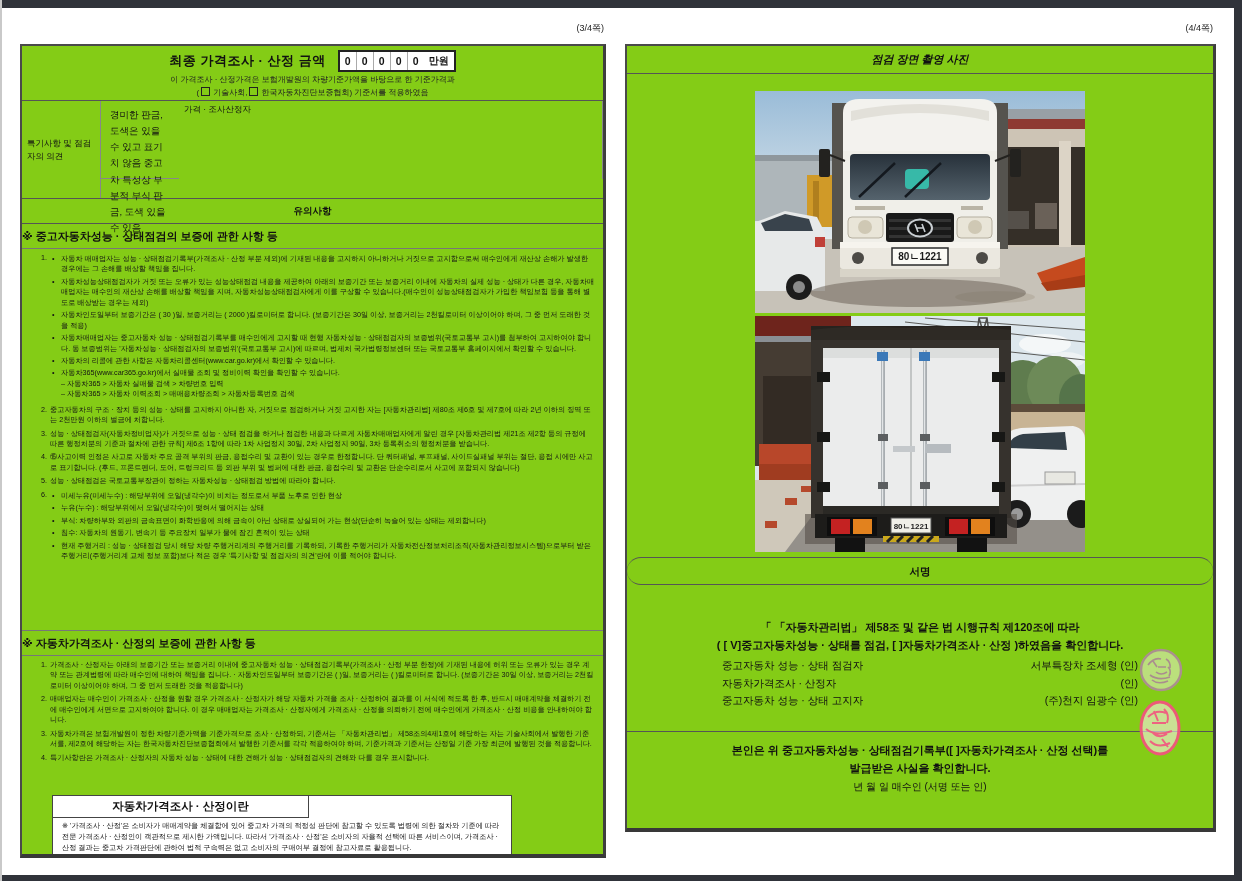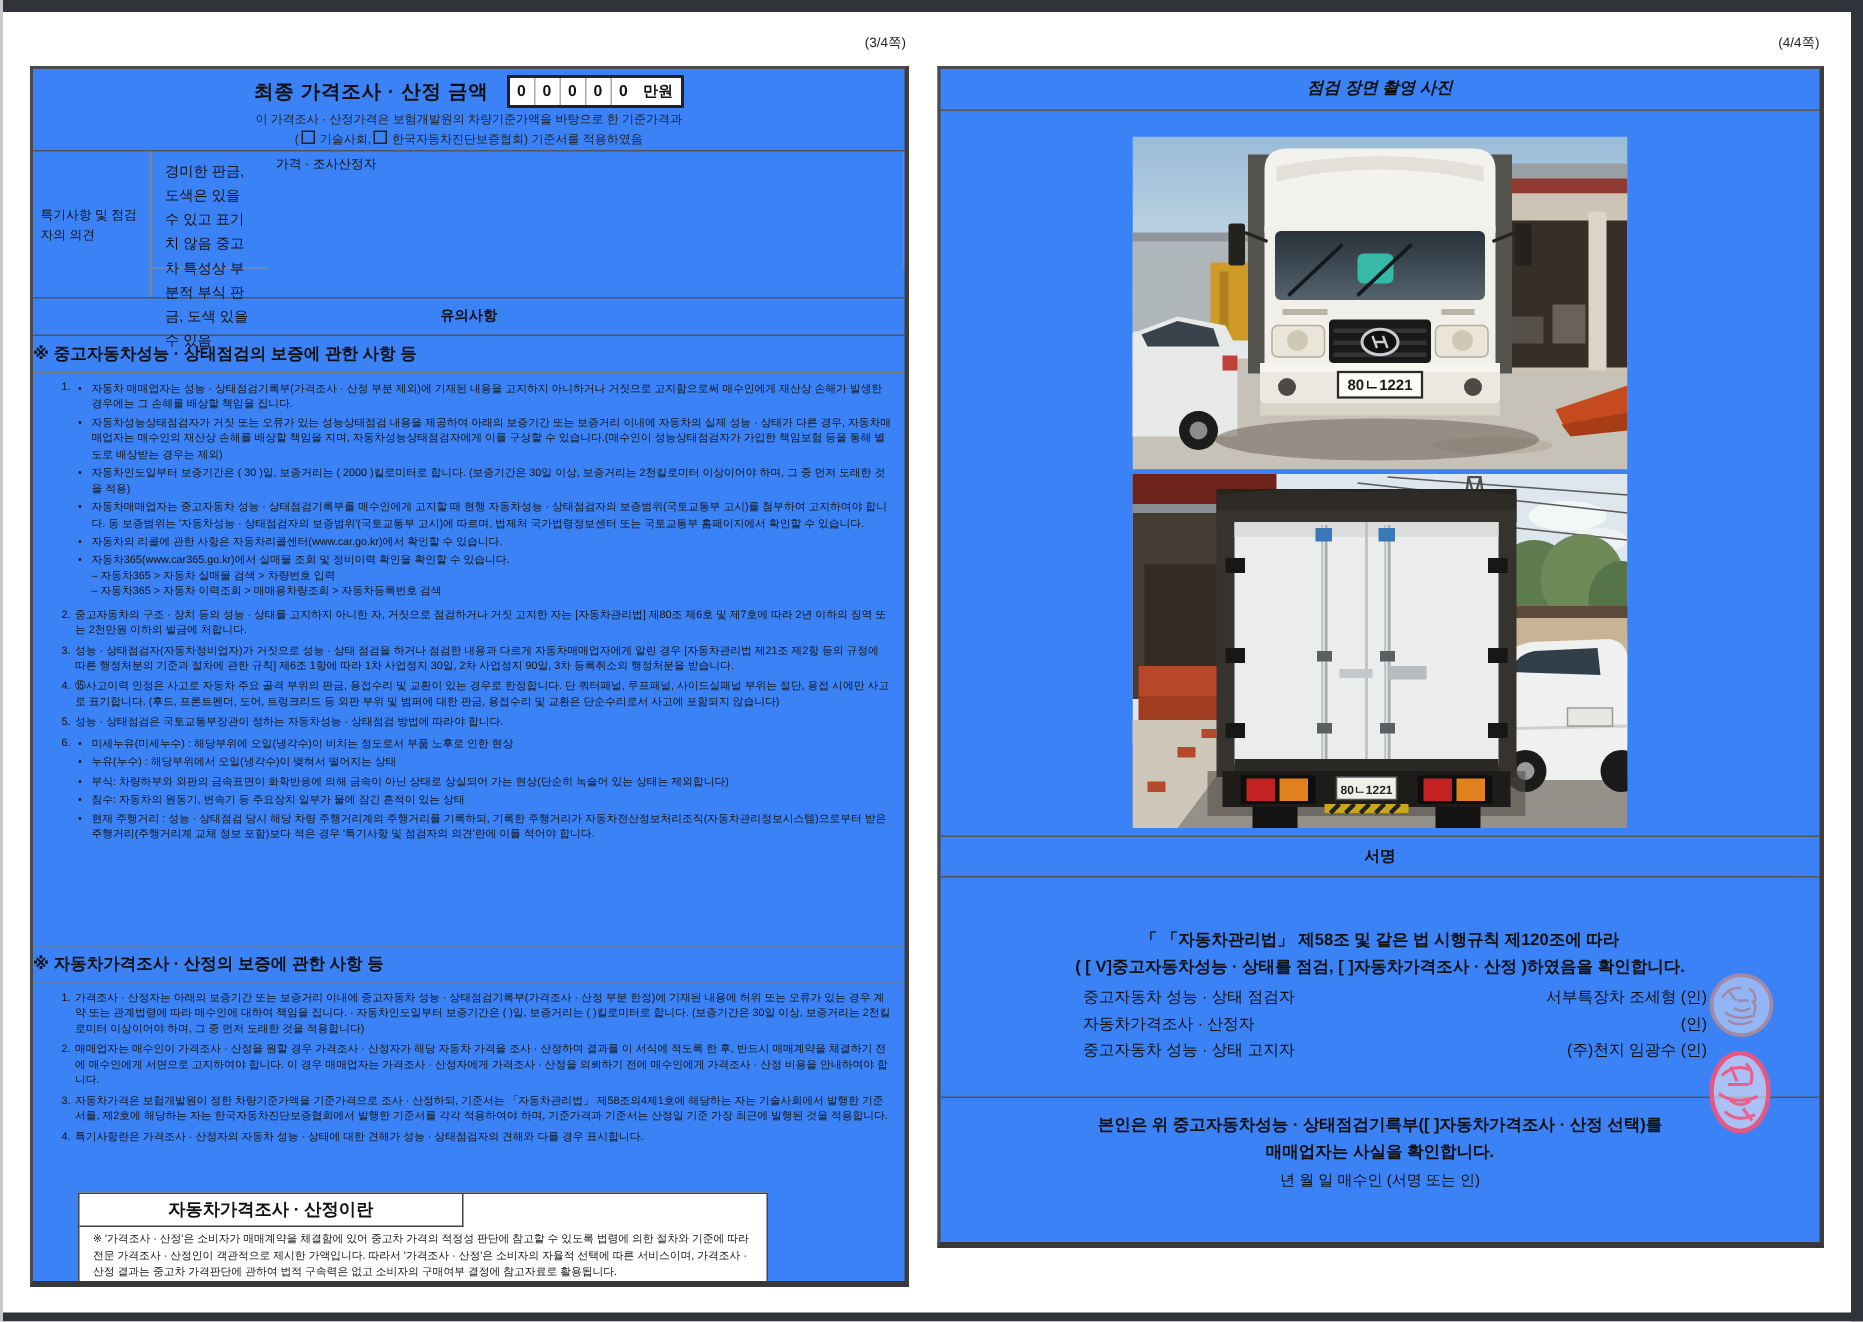--- a/index.html
+++ b/index.html
@@ -11,21 +11,21 @@
   
   .chrome-top{position:absolute;left:0;top:0;width:100%;height:8px;background:#30333a;z-index:9;}
   .chrome-right{position:absolute;right:0;top:0;width:8px;height:100%;background:#30333a;z-index:9;}
   .chrome-bottom{position:absolute;left:0;bottom:0;width:100%;height:6px;background:#30333a;z-index:9;}
   .chrome-left{position:absolute;left:0;top:0;width:2px;height:100%;background:#c9c9c9;z-index:9;}
 
   .plabel{position:absolute;font-size:9px;color:#222;}
   #label-left{top:22px;right:638px;}
   #label-right{top:22px;right:29px;}
 
-  .page{position:absolute;top:44px;background:#3b82f6;box-sizing:border-box;
+  .page{position:absolute;top:44px;background:#84cc16;box-sizing:border-box;
     border:2px solid #4a4a4a;border-right:3px solid #3e3e3e;border-bottom:4px solid #383838;overflow:hidden;}
   .page.left{left:20px;width:586px;height:814px;}
   .page.right{left:625px;width:591px;height:788px;}
 
   
   .fp{height:54px;border-bottom:1px solid #555;text-align:center;overflow:hidden;}
   .fp-row{margin-top:4px;display:flex;justify-content:center;align-items:center;gap:12px;}
   .fp-title{font-size:13px;font-weight:bold;letter-spacing:.5px;}
   .digit-box{display:inline-flex;border:2px solid #222;height:18px;align-items:center;background:#fff;}
   .digit{width:16px;text-align:center;font-size:10.5px;font-weight:bold;border-left:1px solid #aaa;line-height:18px;}
@@ -58,21 +58,21 @@
 
   .infobox{width:458px;margin:5px 0 0 30px;border:1px solid #444;background:#fff;}
   .info-title{width:256px;border-right:1px solid #444;border-bottom:1px solid #444;text-align:center;
     font-weight:bold;font-size:11.5px;padding:3px 0;box-sizing:border-box;}
   .info-body{font-size:7.2px;line-height:1.5;padding:3px 9px 5px;word-break:break-all;color:#111;}
 
   
   .photo-h{height:27px;line-height:27px;text-align:center;font-weight:bold;font-size:11px;border-bottom:1px solid #555;font-style:italic;}
   .photos{display:flex;flex-direction:column;align-items:center;padding-top:17px;gap:3px;}
   .sign-h{margin-top:5px;height:26px;line-height:26px;text-align:center;font-weight:bold;font-size:10.5px;
-    border-top:1px solid #555;border-bottom:1px solid #555;}
+    border-top:1px solid #555;border-bottom:1px solid #555;border-radius:14px;}
   .confirm{margin-top:33px;text-align:center;font-weight:bold;font-size:11px;line-height:1.65;color:#111;}
   .dateline{margin-top:4px;text-align:center;font-size:10.5px;}
   .signers{position:relative;margin:3px 75px 0 95px;font-size:10.5px;}
   .s-row{display:flex;justify-content:space-between;line-height:17.5px;}
   .s-val{text-align:right;}
   .stamp{position:absolute;}
   #stamp1{right:-46px;top:-10px;}
   #stamp2{right:-44px;top:42px;}
   .receipt{margin-top:21px;border-top:1px solid #555;padding-top:9px;text-align:center;font-weight:bold;font-size:11px;line-height:1.65;}
   .buyerline{margin-top:3px;text-align:center;font-size:10px;font-weight:normal;}
@@ -403,16 +403,16 @@
       <path d="M10 18 q6 -8 13 -6 M12 28 q8 6 20 2 M15 14 l4 6 M28 12 q5 3 4 9 M14 33 q6 5 16 1 M20 20 h8 M18 25 q5 4 11 0 M30 20 q4 4 1 9" stroke="#a77f92" stroke-width="1.6" fill="none" opacity="0.85"></path>
     </svg>
     <svg class="stamp" id="stamp2" width="44" height="58" viewBox="0 0 44 58">
       <ellipse cx="22" cy="29" rx="19" ry="26" fill="#fff0f4" fill-opacity="0.6" stroke="#f2547e" stroke-width="3" opacity="0.95"></ellipse>
       <path d="M10 18 q8 -8 18 -4 M8 30 q10 8 26 2 M12 42 q8 8 20 2 M16 12 l4 10 M26 10 q6 6 3 14 M14 24 h14 M15 34 q6 6 14 1 M24 40 l6 8" stroke="#f2547e" stroke-width="2" fill="none" opacity="0.9"></path>
     </svg>
   </div>
 
   <div class="receipt">
     <div>본인은 위 중고자동차성능 · 상태점검기록부([  ]자동차가격조사 · 산정 선택)를</div>
-    <div>매매업자는 사실을 확인합니다.</div>
+    <div>발급받은 사실을 확인합니다.</div>
   </div>
   <div class="buyerline">년    월    일    매수인             (서명 또는 인)</div>
 </div>
 
 </body></html>

